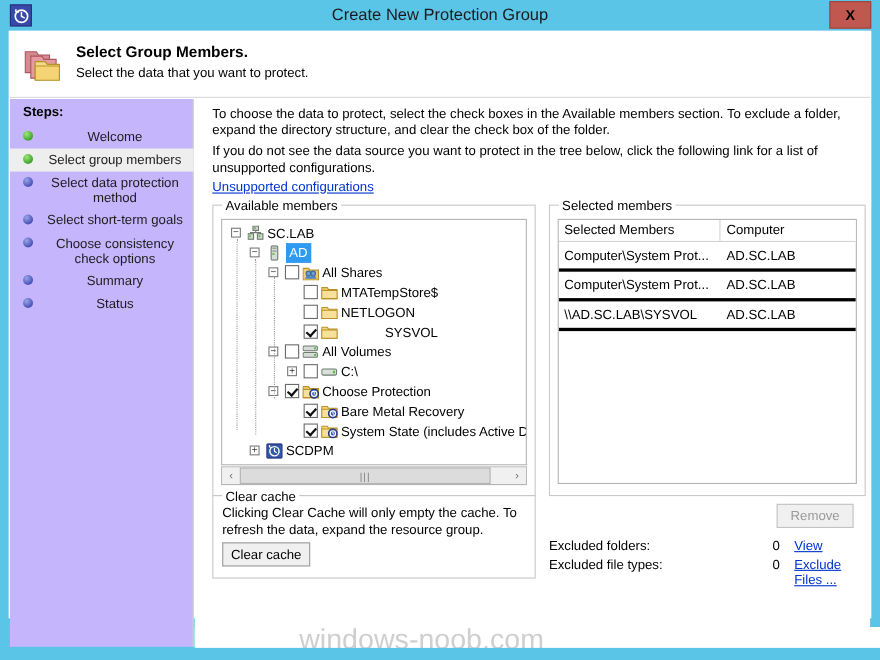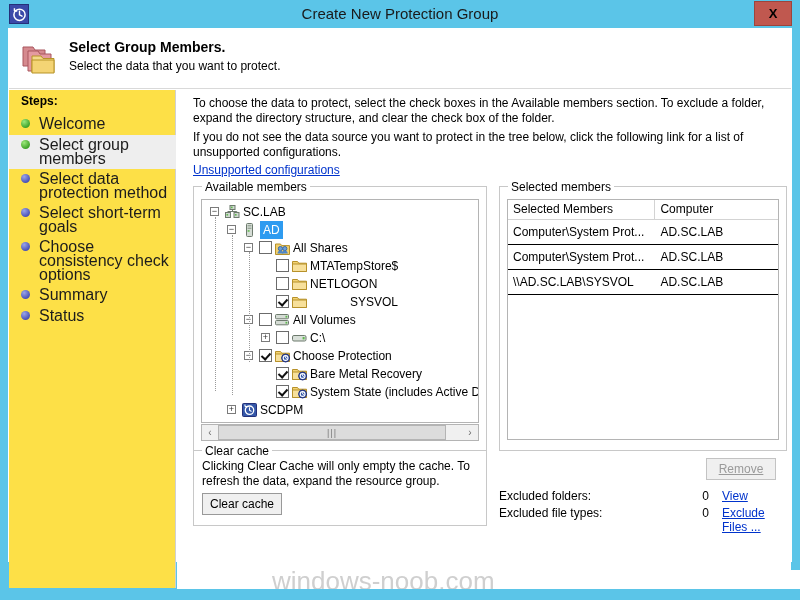--- a/index.html
+++ b/index.html
@@ -47,27 +47,27 @@
     position:absolute;left:60px;top:10px;
     font-size:14px;font-weight:bold;color:#000;
   }
   .header-sub{
     position:absolute;left:60px;top:30px;font-size:12px;color:#000;
   }
 
   
   .sidebar{
     position:absolute;left:0;top:61px;width:167px;height:498px;
-    background:#fde047;border-right:1px solid #d0d0d0;box-sizing:border-box;
+    background:#c4b5fd;border-right:1px solid #d0d0d0;box-sizing:border-box;
   }
   .steps-title{position:absolute;left:12px;top:4px;font-weight:bold;font-size:12px;}
   .steps-list{position:absolute;left:0;top:24px;width:167px;}
   .step{
     position:relative;padding:3px 6px 3px 30px;min-height:15px;
-    font-size:16px;line-height:14px;color:#1c1c1c;
+    font-size:12px;line-height:14px;color:#1c1c1c;text-align:center;
   }
   .step.current{background:#eeeeee;}
   .step .bullet{
     position:absolute;left:12px;top:5px;width:9px;height:9px;border-radius:50%;
   }
   .step .bullet.done{background:radial-gradient(circle at 35% 30%,#9be87a,#3fa32a 70%);}
   .step .bullet.todo{background:radial-gradient(circle at 35% 30%,#9aa4e8,#4a52b8 70%);}
 
   
   .main{position:absolute;left:168px;top:61px;width:614px;height:498px;background:#fff;}
@@ -131,21 +131,21 @@
     position:absolute;left:7px;top:12px;width:272px;height:241px;
     background:#fff;border:1px solid #b4b4b4;box-sizing:border-box;overflow:hidden;
   }
   .thead{display:flex;height:19px;border-bottom:1px solid #d3d3d3;background:#fff;}
   .th{
     height:19px;line-height:19px;font-size:12px;padding-left:5px;
     border-right:1px solid #d3d3d3;box-sizing:border-box;color:#000;cursor:pointer;
   }
   .th.c0{width:148px;}
   .th.c1{width:123px;border-right:none;}
-  .trow{display:flex;height:24px;border-bottom:1px solid #000000;}
+  .trow{display:flex;height:24px;border-bottom:3px solid #000000;}
   .td{height:24px;line-height:24px;font-size:12px;padding-left:5px;box-sizing:border-box;
       overflow:hidden;white-space:nowrap;}
   .td.c0{width:148px;}
   .td.c1{width:123px;}
 
   
   .btn{
     border:1px solid #999;background:#f0f0f0;box-sizing:border-box;
     font-size:12px;color:#000;text-align:center;cursor:pointer;
     font-family:"Liberation Sans",sans-serif;
@@ -159,21 +159,21 @@
   #excl-types-count{left:518px;top:416px;width:14px;text-align:right;}
   #view-link{left:545px;top:399px;}
   #exclude-files-link{left:545px;top:416px;}
 
   
   #clearcache-text{position:absolute;left:8px;top:8px;width:272px;font-size:12px;line-height:15px;}
   #clearcache-button{position:absolute;left:8px;top:42px;width:80px;height:22px;line-height:20px;}
 
   
   .footer{position:absolute;left:0;top:480px;width:782px;height:79px;background:#fff;}
-  .u{text-decoration:underline;}
+  .u{}
 
   
   .watermark{
     position:absolute;left:272px;top:566px;font-size:26px;color:#cfcfcf;
     font-family:"Liberation Sans",sans-serif;letter-spacing:0px;pointer-events:none;
   }
   
   .bottom-strip{position:absolute;left:0;top:589px;width:800px;height:11px;background:#5BC5E8;}
 </style>
 </head>

